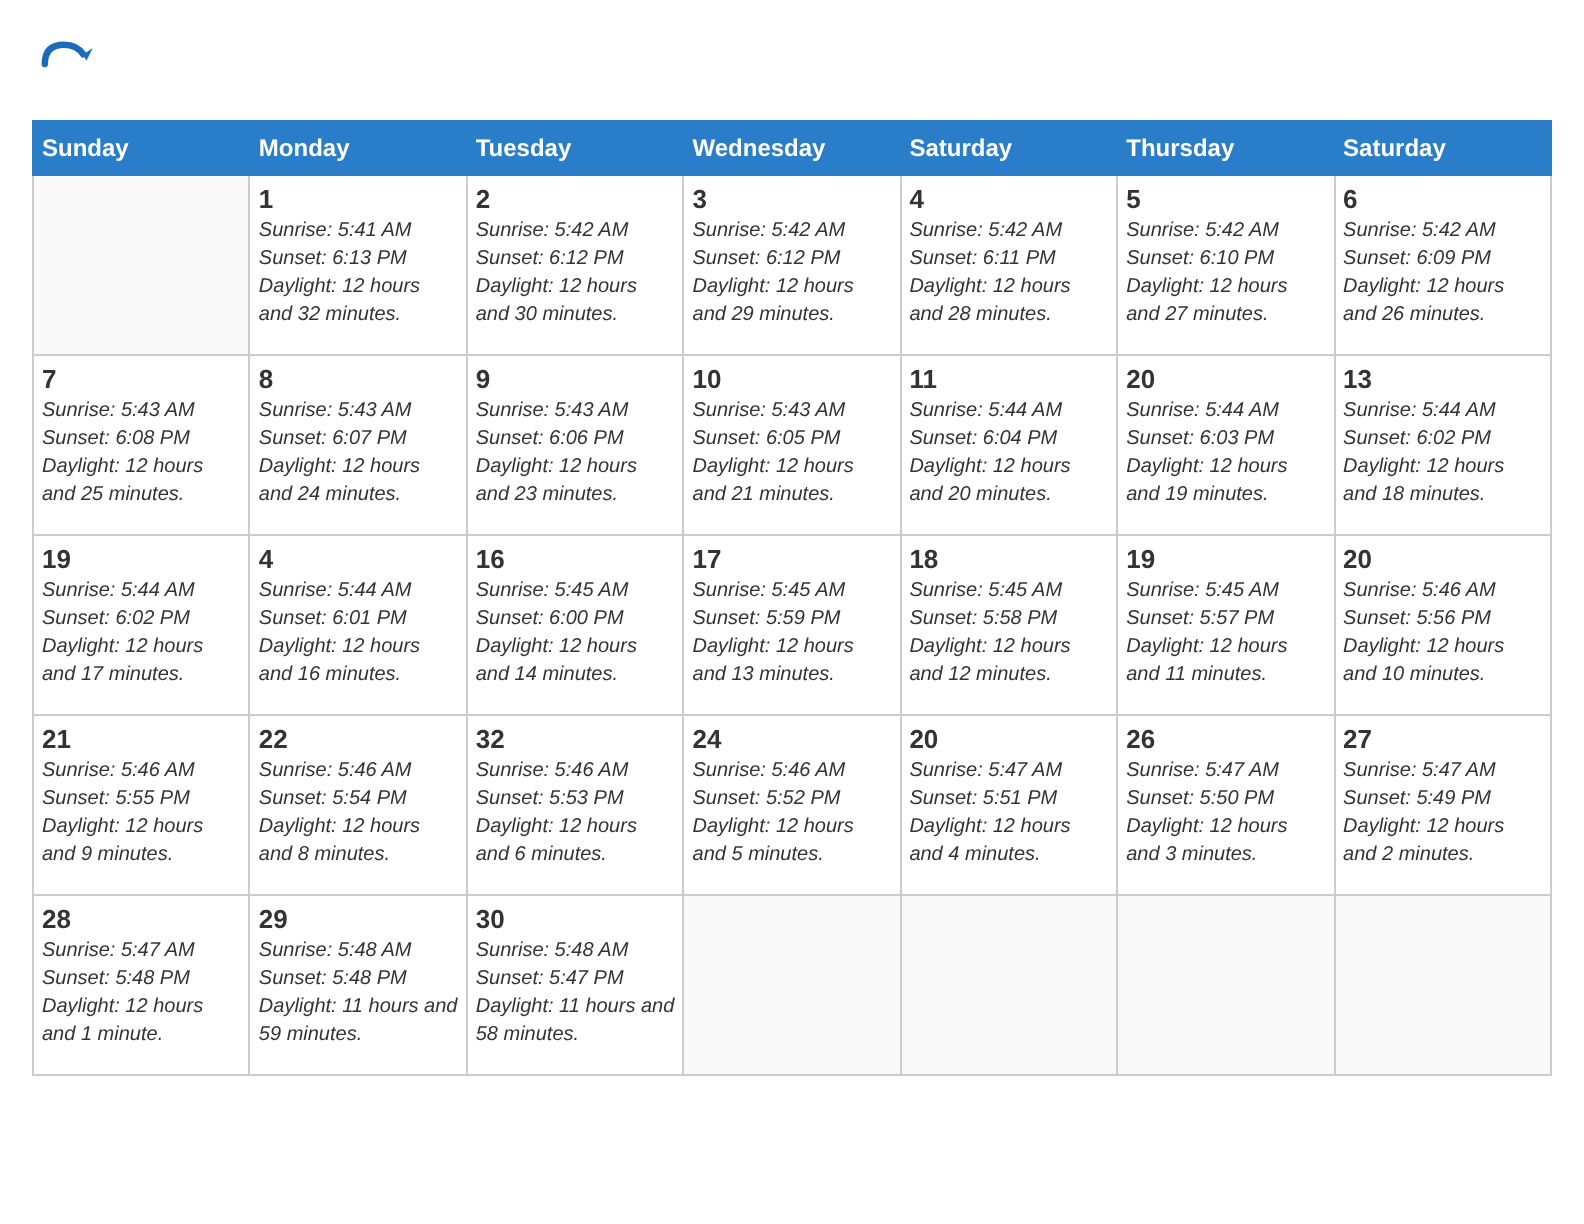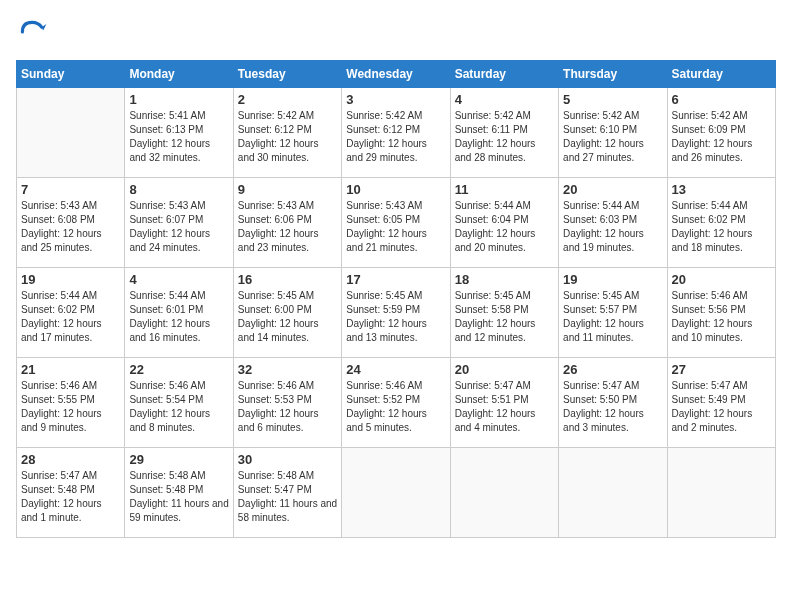--- a/index.html
+++ b/index.html
@@ -70,20 +70,21 @@
     .day-number {
       font-size: 13px;
       font-weight: bold;
       display: block;
       margin-bottom: 2px;
     }
     .day-info {
       font-size: 10px;
       line-height: 1.4;
       color: #333;
+      font-style: italic;
     }
   </style>
 </head>
 <body>
 
 <div class="header-area">
   <div class="logo">
     <svg class="logo-icon" viewBox="0 0 40 40">
       <path d="M8 20 Q8 8 20 8 Q28 8 32 14" stroke="#1a6bbf" stroke-width="4" fill="none" stroke-linecap="round"></path>
       <path d="M32 14 L38 10 L34 18 Z" fill="#1a6bbf"></path>

